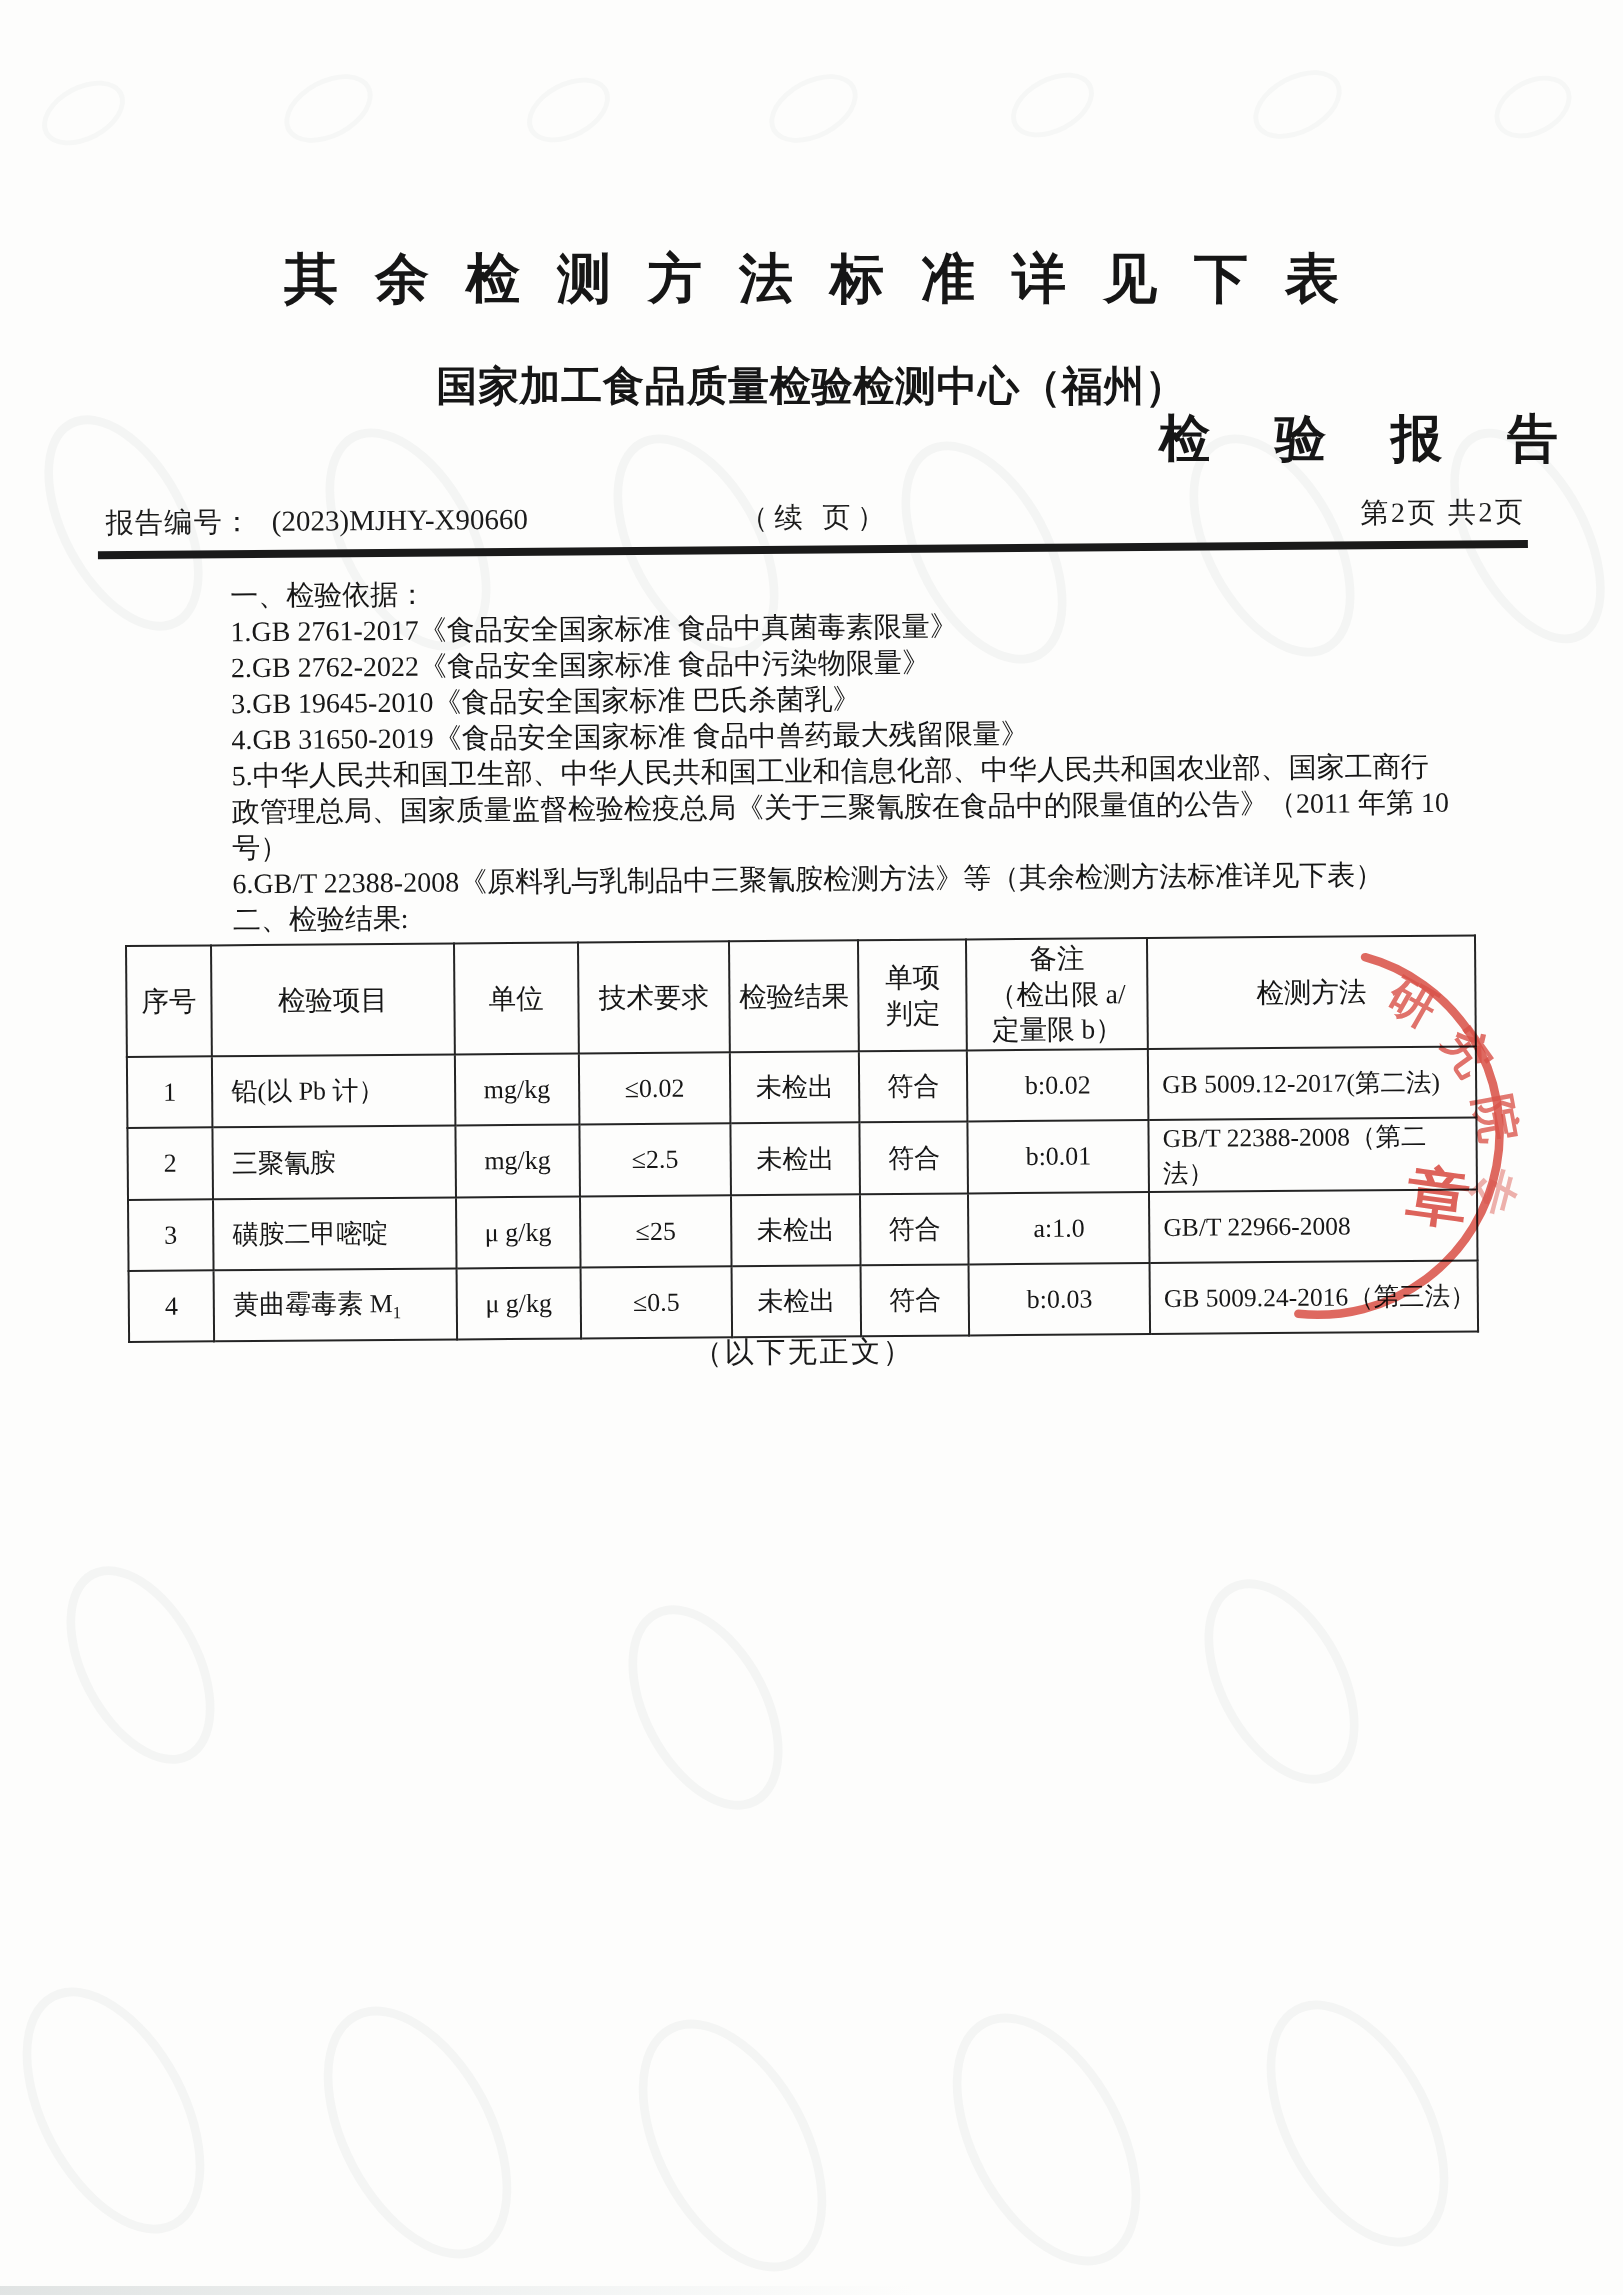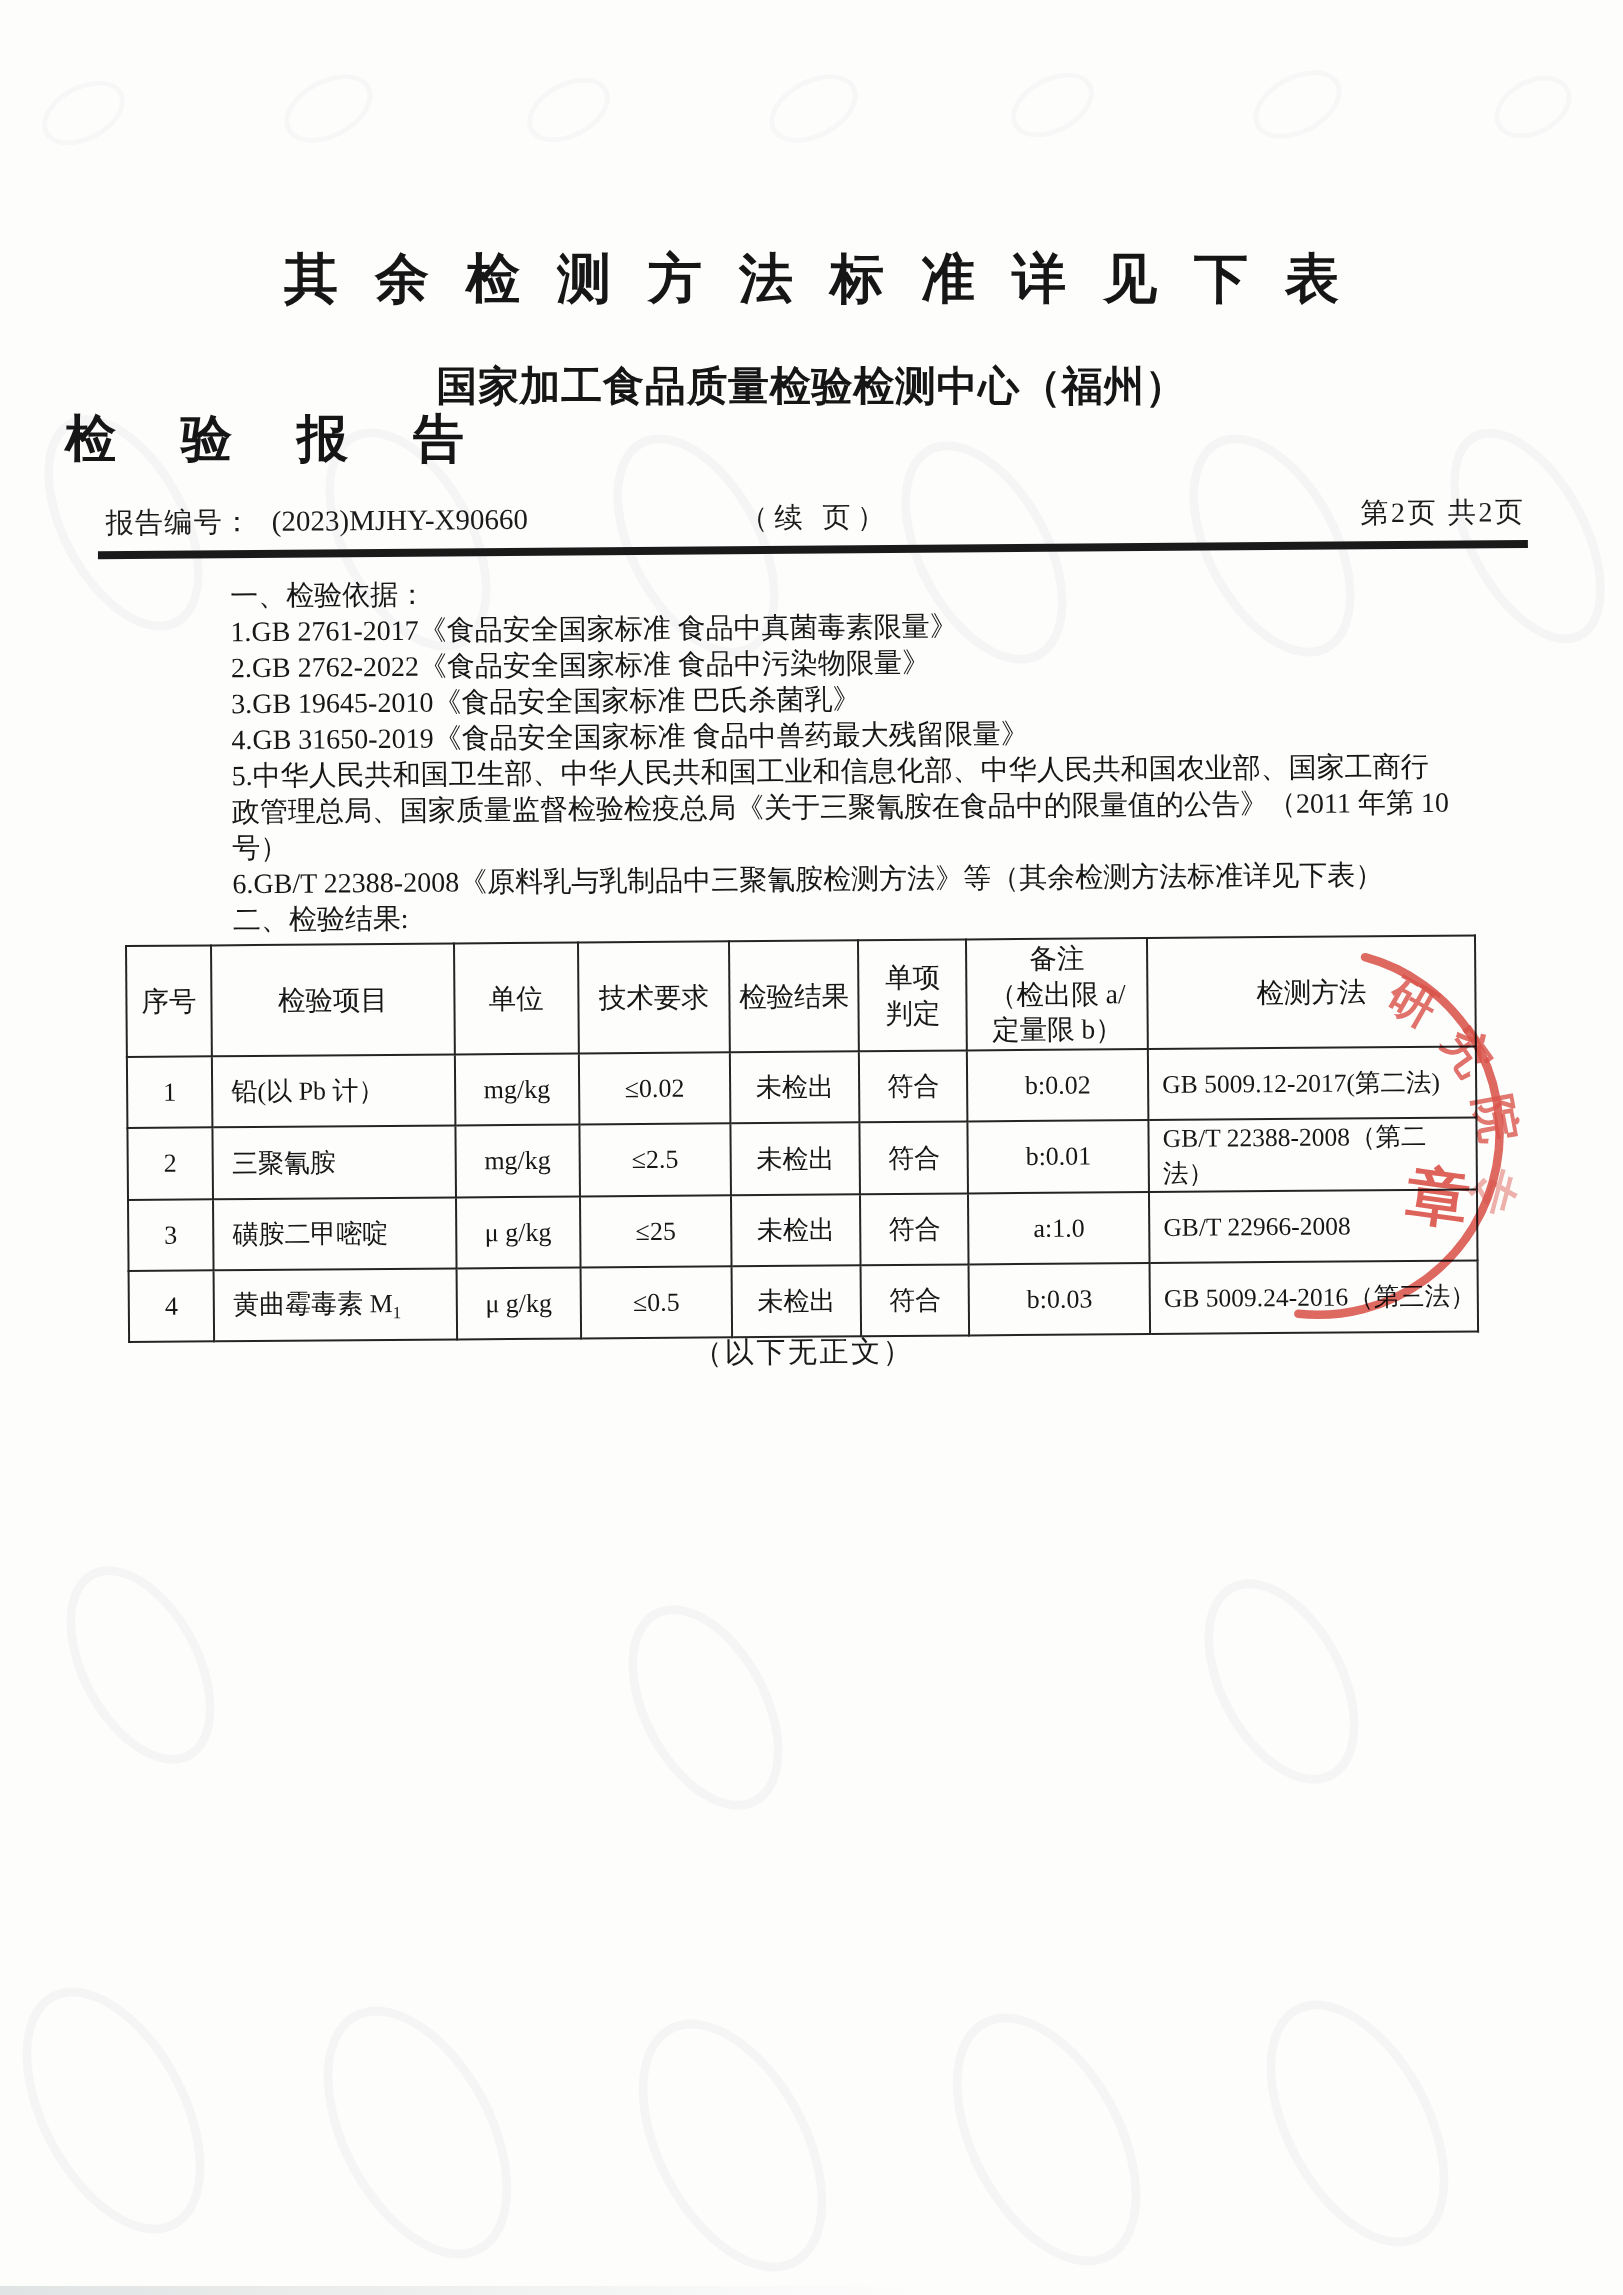--- a/index.html
+++ b/index.html
@@ -13,21 +13,21 @@
       transform:rotate(-28deg);pointer-events:none;}
   .wm.small{border-width:5.9px;border-color:rgba(168,180,180,0.08);}
   .scan-edge{position:absolute;left:0;top:2286px;width:916px;height:9.2px;
       background:linear-gradient(to right,#c9cfcf,#eef1f1 70%,rgba(255,255,255,0));opacity:.55;}
   
   .t1{position:absolute;top:243px;left:0;width:100%;text-align:center;
       font-size:54px;font-weight:700;letter-spacing:37px;padding-left:37px;
       box-sizing:border-box;white-space:nowrap;color:#161616;}
   .t2{position:absolute;top:335px;left:0;width:100%;text-align:center;
       font-size:41px;font-weight:700;letter-spacing:0.7px;white-space:nowrap;color:#161616;margin-top:24px;}
-  .t3{position:absolute;top:405px;left:0;width:100%;text-align:left;
+  .t3{position:absolute;top:405px;left:0;width:100%;text-align:right;
       font-size:51px;font-weight:700;letter-spacing:65px;padding-left:65px;
       box-sizing:border-box;white-space:nowrap;color:#161616;}
   
   .rot{position:absolute;left:0;top:0;width:1623px;height:2295px;
        transform:rotate(-0.45deg);transform-origin:131px 563px;}
   .meta{position:absolute;top:504px;left:106px;width:1420px;font-size:28px;white-space:nowrap;}
   .meta .lbl{letter-spacing:1.3px;}
   .meta .val{margin-left:19.6px;font-size:29px;}
   .meta .cont{position:absolute;left:50%;transform:translateX(-50%);letter-spacing:6.5px;}
   .meta .pg{position:absolute;right:0;letter-spacing:2.6px;}

